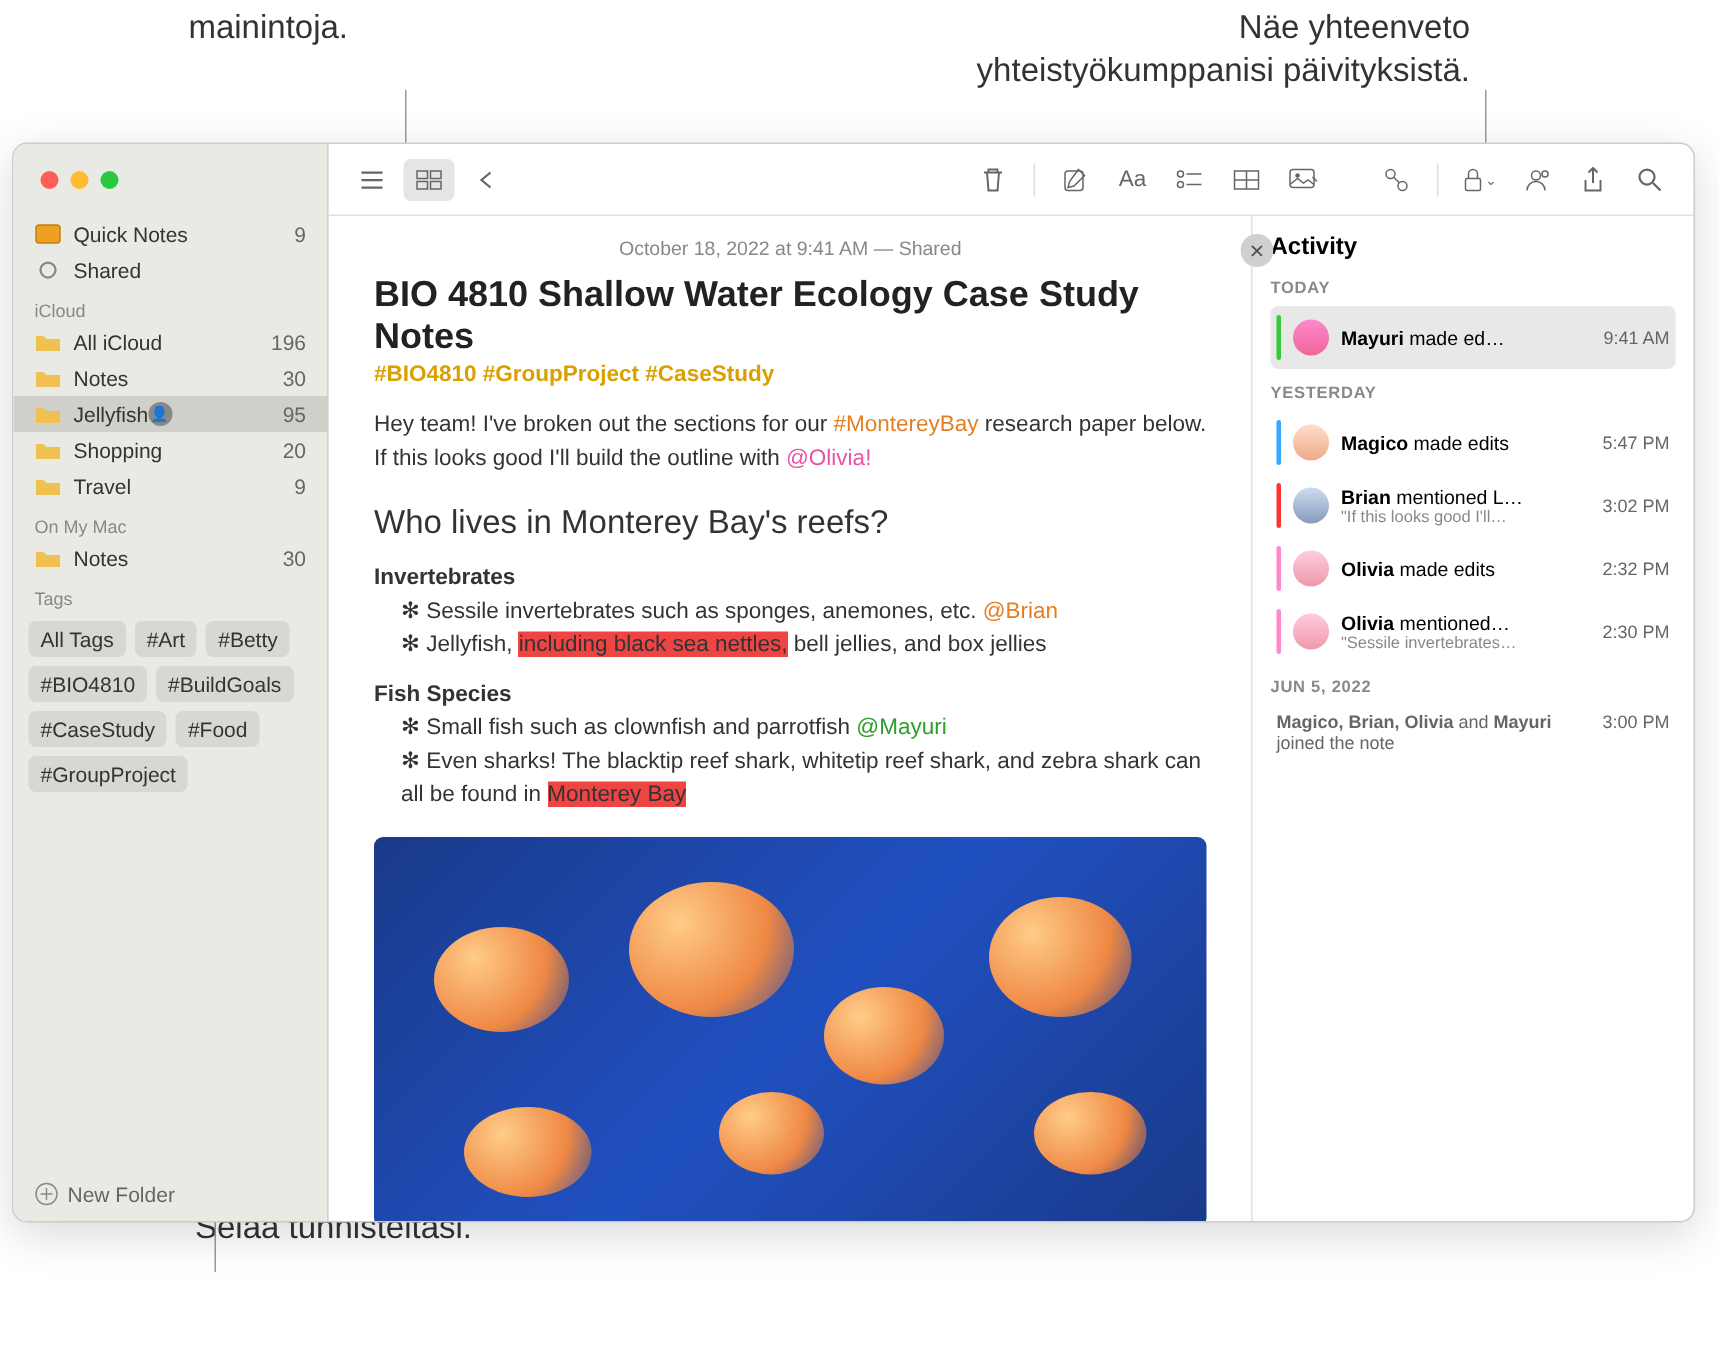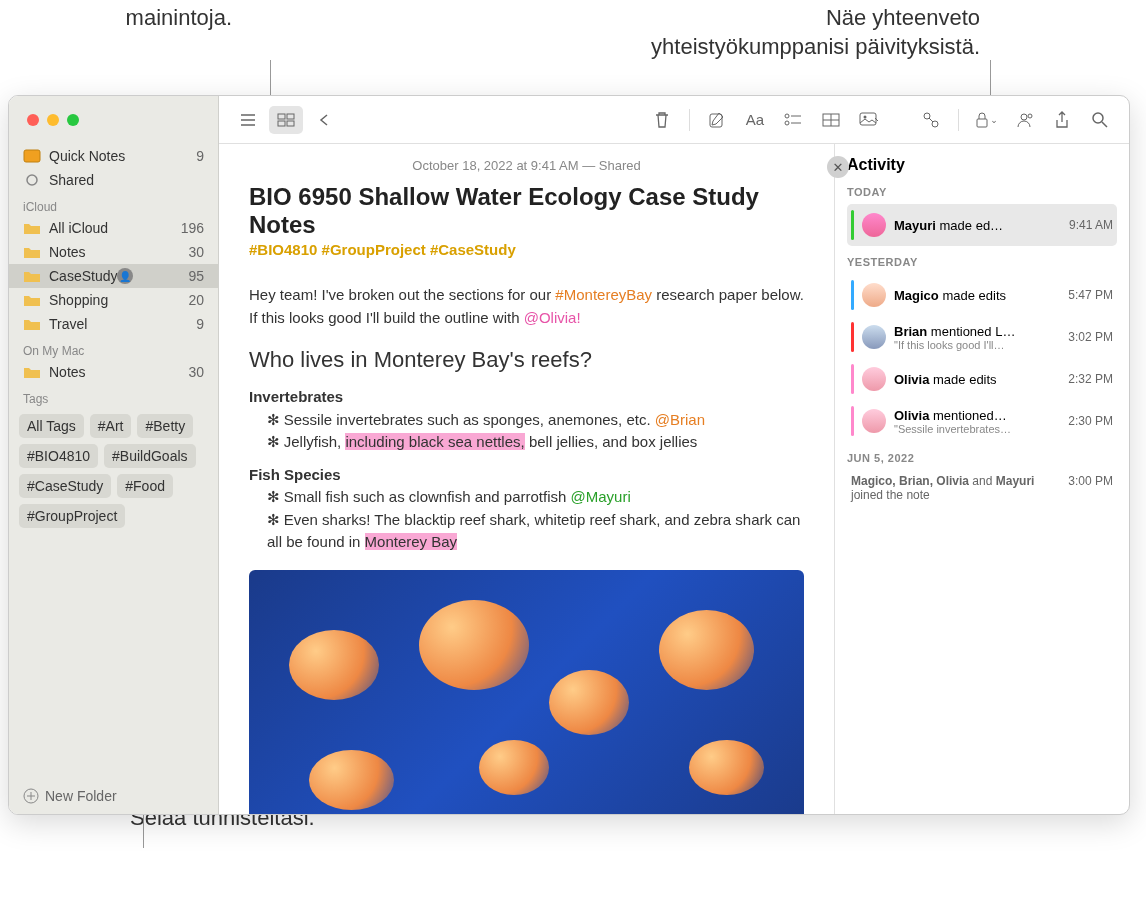--- a/index.html
+++ b/index.html
@@ -23,25 +23,25 @@
 .new-folder { margin-top: auto; padding: 10px 14px; font-size: 14px; color: #666; display: flex; align-items: center; gap: 6px; cursor: pointer; }
 .main { flex: 1; display: flex; flex-direction: column; }
 .toolbar { height: 48px; display: flex; align-items: center; padding: 0 12px; gap: 4px; border-bottom: 1px solid #e0e0e0; }
 .tool-btn { width: 34px; height: 28px; display: flex; align-items: center; justify-content: center; border-radius: 5px; cursor: pointer; color: #555; }
 .tool-btn.active { background: #e5e5e5; }
 .tool-spacer { flex: 1; }
 .content-wrap { flex: 1; display: flex; overflow: hidden; }
 .note-area { flex: 1; padding: 14px 30px; overflow-y: auto; position: relative; }
 .note-date { text-align: center; font-size: 13px; color: #888; margin-bottom: 10px; }
 .note-title { font-size: 24px; font-weight: 700; color: #222; margin-bottom: 2px; }
-.note-tags { font-size: 15px; font-weight: 600; color: #d9a000; margin-bottom: 26px; }
+.note-tags { font-size: 15px; font-weight: 600; color: #d9a000; margin-bottom: 14px; }
 .note-body { font-size: 15px; color: #333; line-height: 1.5; }
 .mention { color: #e67e22; }
 .mention-pink { color: #e754a8; }
-.hl { background: #f9a8d4; }
+.hl { background: #ef4444; }
 .section-h { font-size: 22px; font-weight: 400; margin: 14px 0 6px; }
 .sub-h { font-weight: 700; margin-top: 10px; }
 .bullet { padding-left: 18px; }
 .note-img { margin-top: 16px; width: 555px; height: 260px; border-radius: 6px; background: linear-gradient(135deg,#1a3a8a,#2050c0,#1a3a8a); position: relative; overflow: hidden; }
 .jelly { position: absolute; border-radius: 50%; background: radial-gradient(circle at 30% 30%, #ffcc88, #ee8844 60%, rgba(200,100,40,0.2)); }
 .activity-panel { width: 295px; border-left: 1px solid #e0e0e0; padding: 12px; overflow-y: auto; }
 .close-x { position: absolute; right: 280px; top: 60px; width: 22px; height: 22px; background: #d0d0d0; border-radius: 50%; color: #555; display: flex; align-items: center; justify-content: center; font-size: 13px; cursor: pointer; z-index: 5; }
 .activity-title { font-size: 16px; font-weight: 700; margin-bottom: 12px; }
 .activity-date { font-size: 11px; font-weight: 700; color: #888; letter-spacing: 0.5px; margin: 10px 0 6px; }
 .activity-item { display: flex; align-items: center; gap: 8px; padding: 6px 4px; font-size: 13px; border-radius: 5px; }
@@ -107,21 +107,21 @@
       <svg class="folder-icon" viewBox="0 0 18 14">
           <path d="M1 3 L6 3 L8 5 L17 5 L17 13 L1 13 Z" fill="#f0c050"></path>
         </svg>
       <span>Notes</span>
       <span class="count">30</span>
     </div>
     <div class="sidebar-item selected">
       <svg class="folder-icon" viewBox="0 0 18 14">
           <path d="M1 3 L6 3 L8 5 L17 5 L17 13 L1 13 Z" fill="#f0c050"></path>
         </svg>
-      <span>CaseStudy</span>
+      <span>Jellyfish</span>
       <span class="shared-icon">👤</span>
       <span class="count">95</span>
     </div>
     <div class="sidebar-item">
       <svg class="folder-icon" viewBox="0 0 18 14">
           <path d="M1 3 L6 3 L8 5 L17 5 L17 13 L1 13 Z" fill="#f0c050"></path>
         </svg>
       <span>Shopping</span>
       <span class="count">20</span>
     </div>
@@ -252,21 +252,21 @@
           <svg width="16" height="16" viewBox="0 0 16 16">
             <circle cx="6" cy="6" r="5" fill="none" stroke="#666" stroke-width="1.5"></circle>
             <path d="M10 10l5 5" stroke="#666" stroke-width="1.5"></path>
           </svg>
         </div>
     </div>
 
     <div class="content-wrap">
       <div class="note-area">
         <div class="note-date">October 18, 2022 at 9:41 AM — Shared</div>
-        <div class="note-title">BIO 6950 Shallow Water Ecology Case Study Notes</div>
+        <div class="note-title">BIO 4810 Shallow Water Ecology Case Study Notes</div>
         <div class="note-tags">#BIO4810 #GroupProject #CaseStudy</div>
         <div class="note-body">
           <p><span>Hey team! I've broken out the sections for our </span><span class="mention">#MontereyBay</span><span> research paper below. If this looks good I'll build the outline with </span><span class="mention-pink">@Olivia!</span></p>
           <div class="section-h">Who lives in Monterey Bay's reefs?</div>
           <div class="sub-h">Invertebrates</div>
           <div class="bullet">✻ <span>Sessile invertebrates such as sponges, anemones, etc. </span><span class="mention">@Brian</span></div>
           <div class="bullet">✻ <span>Jellyfish, </span><span class="hl">including black sea nettles,</span><span> bell jellies, and box jellies</span></div>
           <div class="sub-h">Fish Species</div>
           <div class="bullet">✻ <span>Small fish such as clownfish and parrotfish </span><span class="mention" style="color:#2aa02a;">@Mayuri</span></div>
           <div class="bullet">✻ <span>Even sharks! The blacktip reef shark, whitetip reef shark, and zebra shark can all be found in </span><span class="hl">Monterey Bay</span></div>

